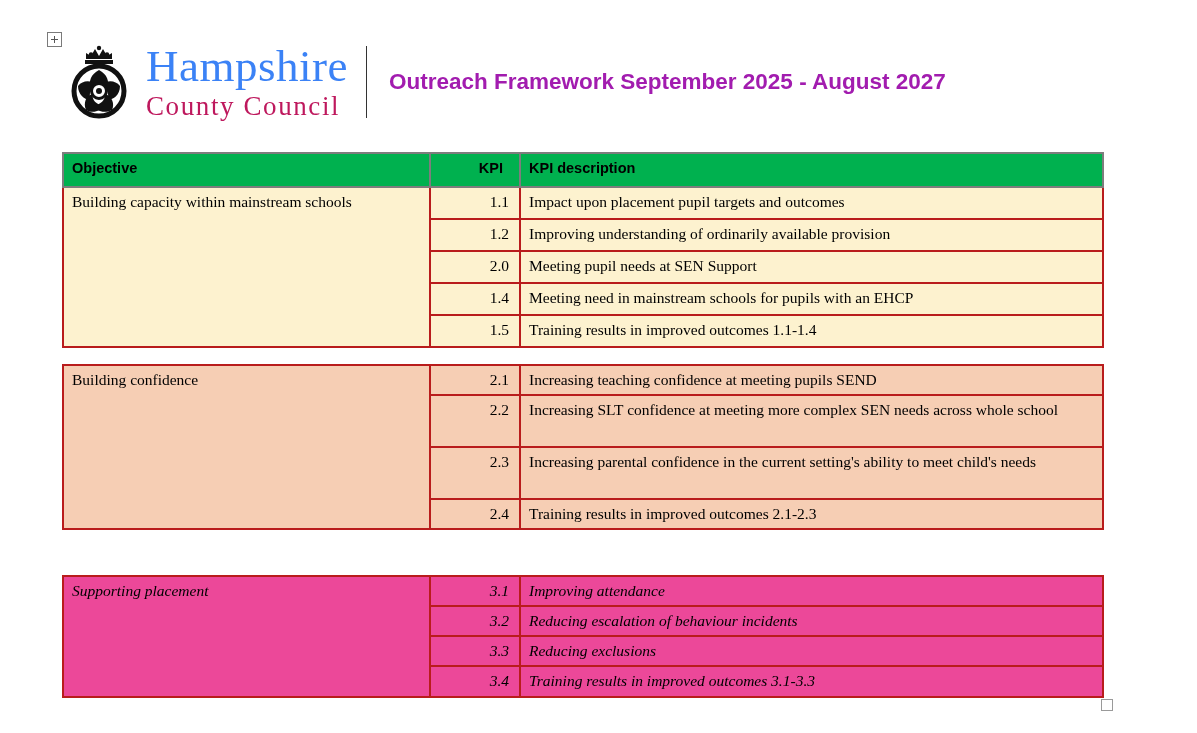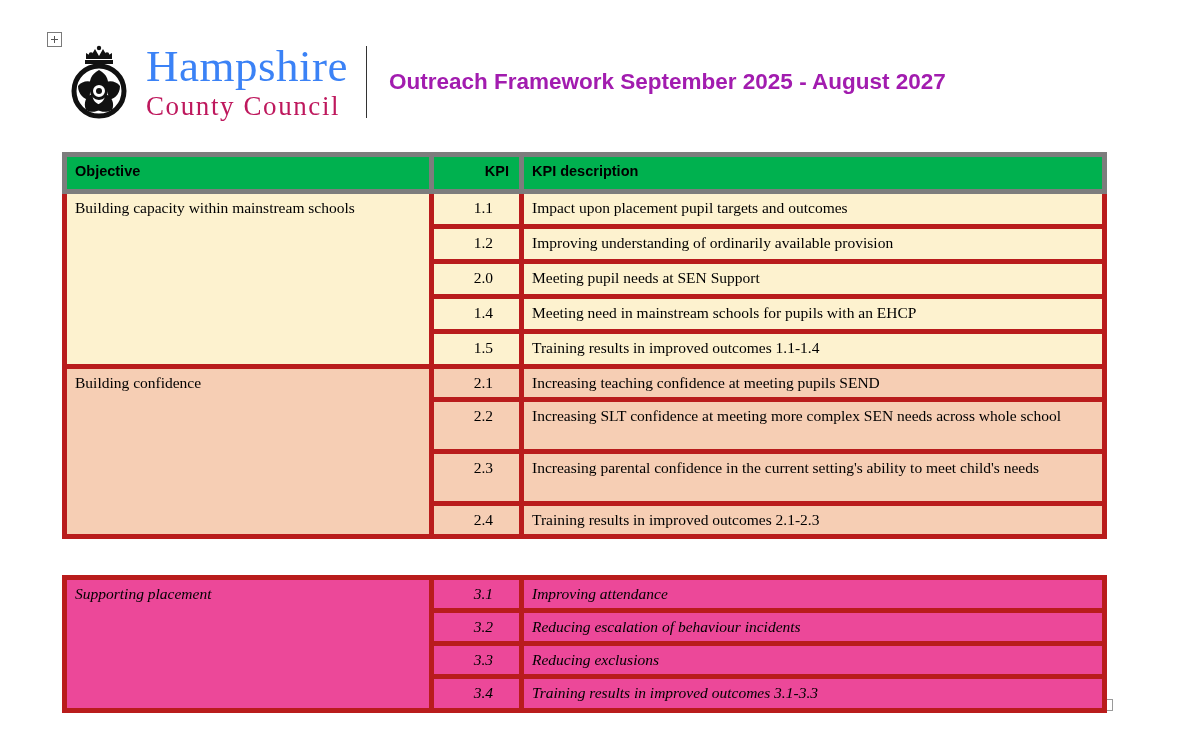--- a/index.html
+++ b/index.html
@@ -112,44 +112,44 @@
   .tbl {
     position: absolute;
     left: 62px;
     width: 1040px;
     border-collapse: collapse;
     table-layout: fixed;
     font-family: "Liberation Serif", serif;
     font-size: 15.5px;
   }
   .tbl td, .tbl th {
-    border: 5px solid #b91c1c;
+    border: 2px solid #b91c1c;
     padding: 4px 8px;
     vertical-align: top;
     line-height: 1.3;
   }
   col.c-obj { width: 367px; }
   col.c-kpi { width: 90px; }
   col.c-desc { width: 583px; }
 
   .hdr-row th {
     background: #00b14f;
     font-family: "Liberation Sans", sans-serif;
     font-weight: bold;
     font-size: 14.5px;
     text-align: left;
     height: 23px;
     padding-top: 5px;
     padding-bottom: 4px;
     border-color: #7d7d7d;
   }
-  .hdr-row th.kpi-h { text-align: right; padding-right: 10px; }
+  .hdr-row th.kpi-h { text-align: right; padding-right: 16px; }
   .hdr-row th.desc-h { text-align: left; }
 
-  td.kpi { text-align: right; padding-right: 26px; white-space: nowrap; }
+  td.kpi { text-align: right; padding-right: 10px; white-space: nowrap; }
   td.obj { }
   td.desc { }
 
   
   #table1 { top: 152px; }
   #table1 td { background: #fdf2cf; height: 22px; }
 
   
   #table2 { top: 364px; }
   #table2 td { background: #f6ceb4; }

